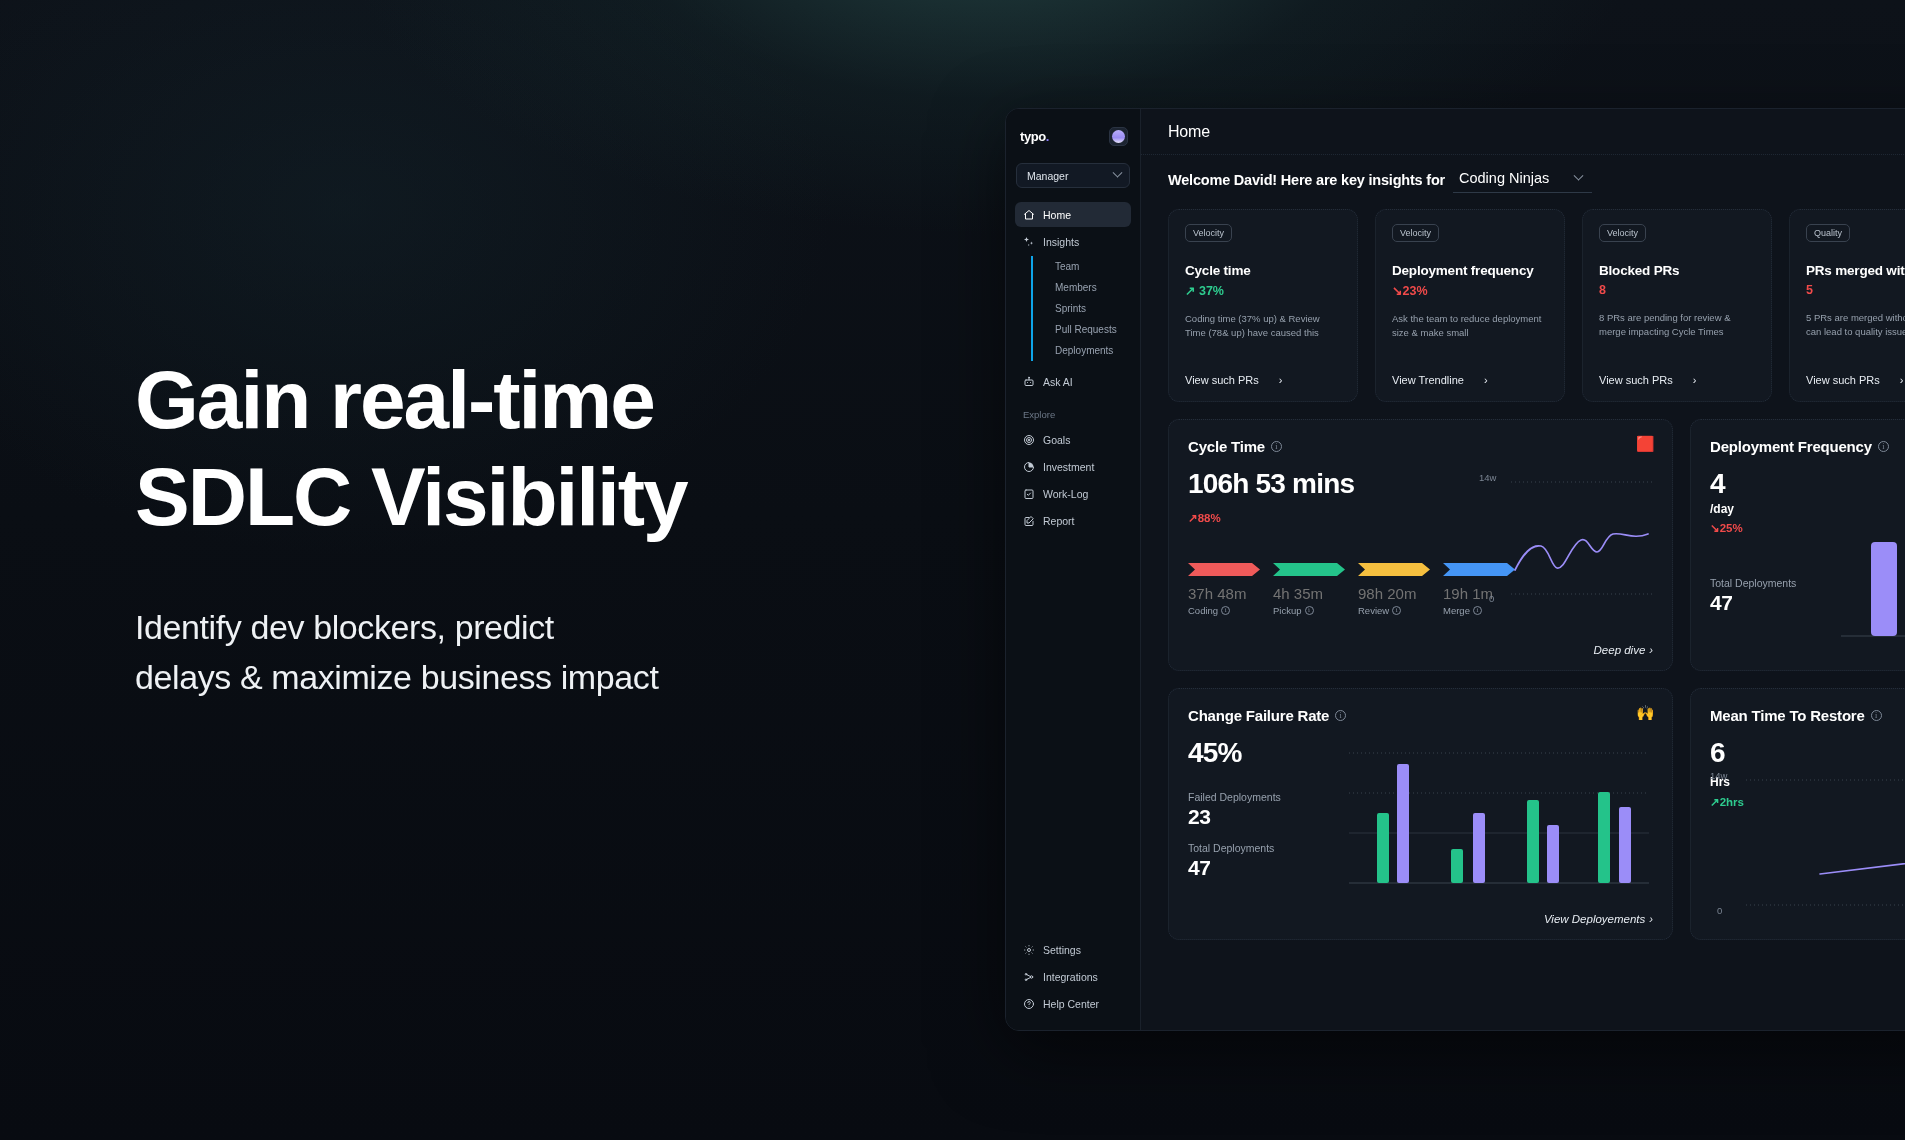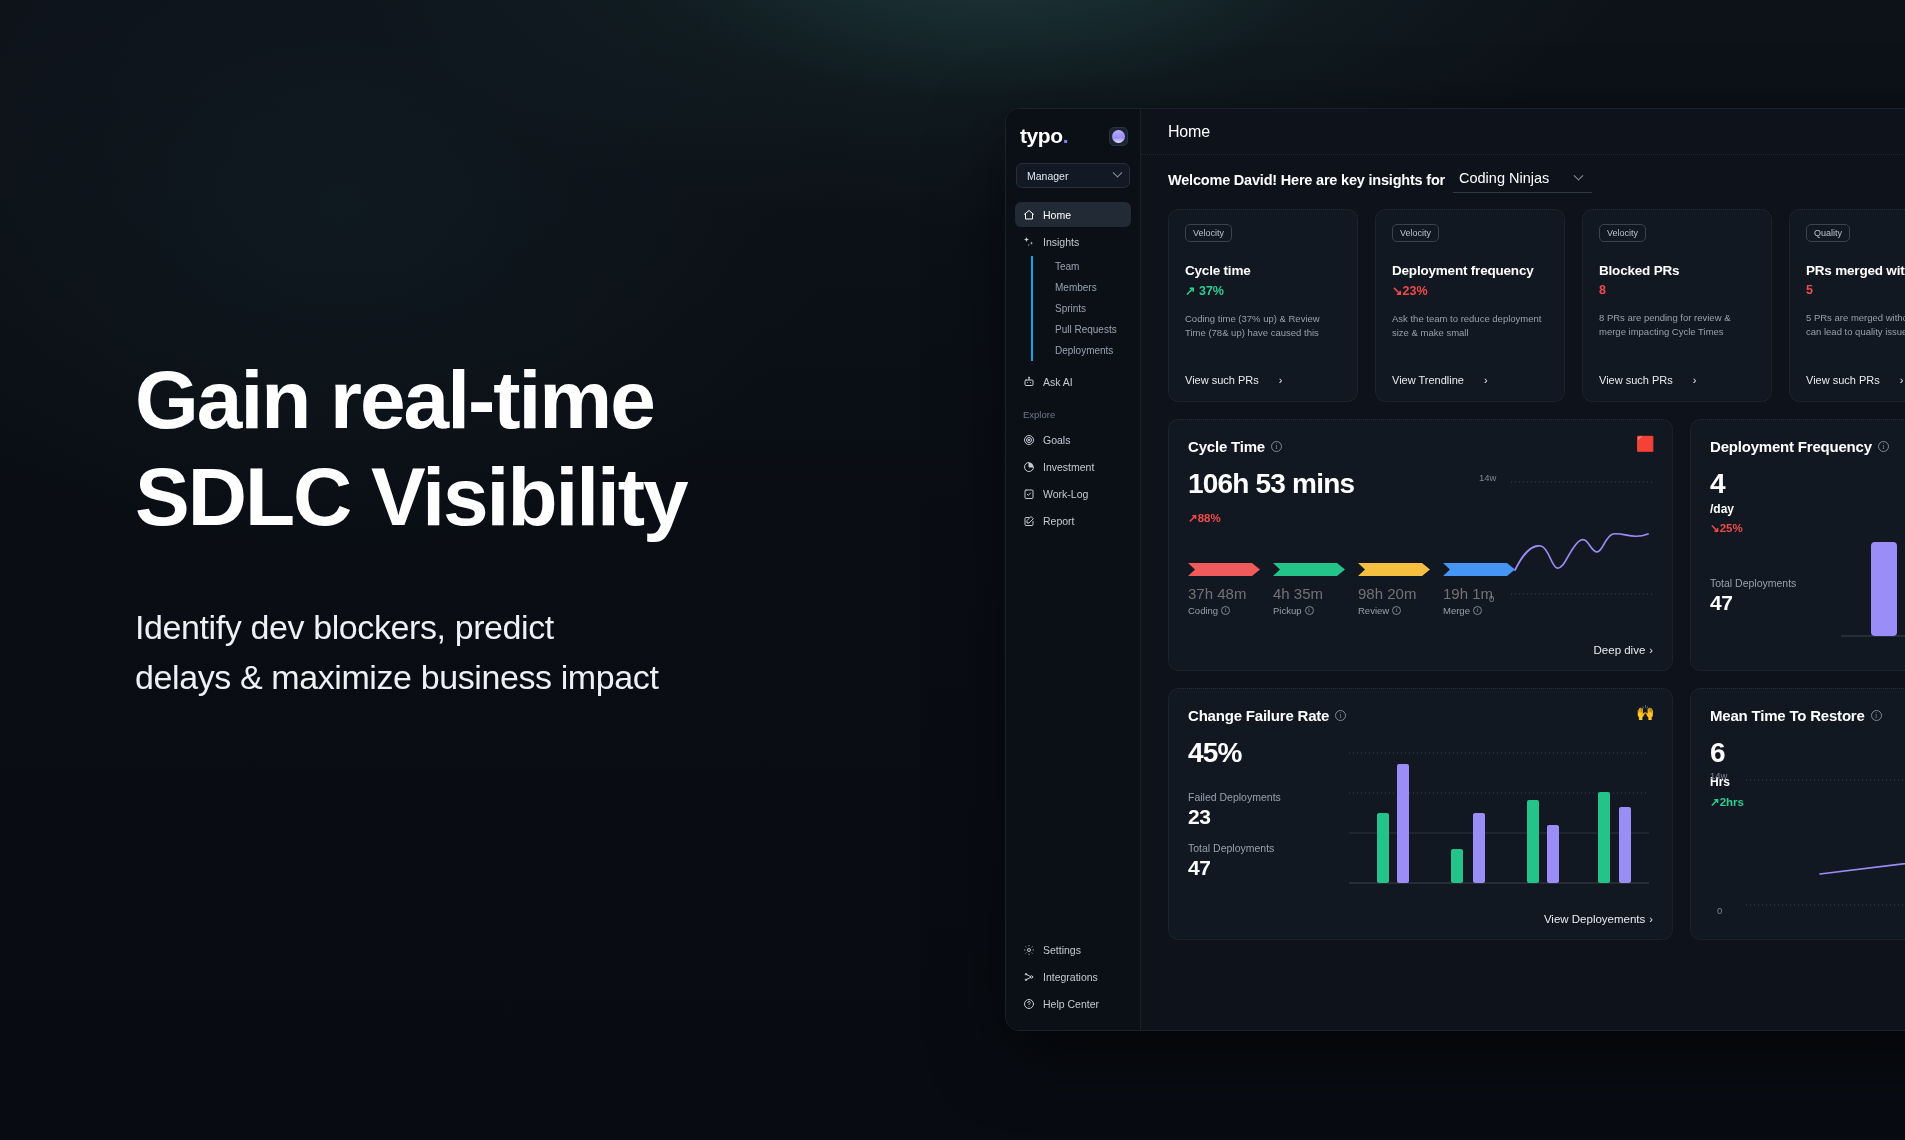--- a/index.html
+++ b/index.html
@@ -73,21 +73,21 @@
     padding: 14px 0 12px 0;
   }
   .brand-row {
     display: flex;
     align-items: center;
     justify-content: space-between;
     padding: 0 12px 0 14px;
     height: 26px;
   }
   .brand {
-    font-size: 21px;
+    font-size: 13px;
     font-weight: bold;
     color: #ffffff;
     letter-spacing: -0.4px;
   }
   .brand .dot { color: #8b7cf6; }
   .avatar {
     width: 19px; height: 19px;
     border-radius: 5px;
     background: #1c2431;
     border: 1px solid #2a3342;
@@ -258,21 +258,21 @@
   .fval { font-size: 15px; color: #737373; margin-top: 9px; font-weight: normal; white-space: nowrap; }
   .flabel { font-size: 9.5px; color: #96a0ad; margin-top: 3px; display: flex; align-items: center; gap: 3px; }
   .info-i.sm { width: 9px; height: 9px; font-size: 7px; line-height: 7.5px; border-width: 1px; }
 
   .spark-wrap { position: absolute; right: 19px; top: 58px; width: 160px; height: 120px; }
   .axis-lab { position: absolute; font-size: 9.5px; color: #7b8593; }
 
   .deep-dive {
     position: absolute; right: 19px; bottom: 14px;
     font-size: 11.5px; color: #e8edf3;
-    display: flex; align-items: center; gap: 4px;
+    display: flex; align-items: center; gap: 4px; font-style: italic;
   }
 
   .left-stats { margin-top: 22px; }
   .stat-label { font-size: 10.5px; color: #96a0ad; }
   .stat-num { font-size: 21px; color: #ffffff; font-weight: bold; margin-top: 2px; letter-spacing: -0.4px; }
   .stat-gap { margin-top: 13px; }
 
   .unit { font-size: 12px; color: #ffffff; font-weight: bold; }
 
   

